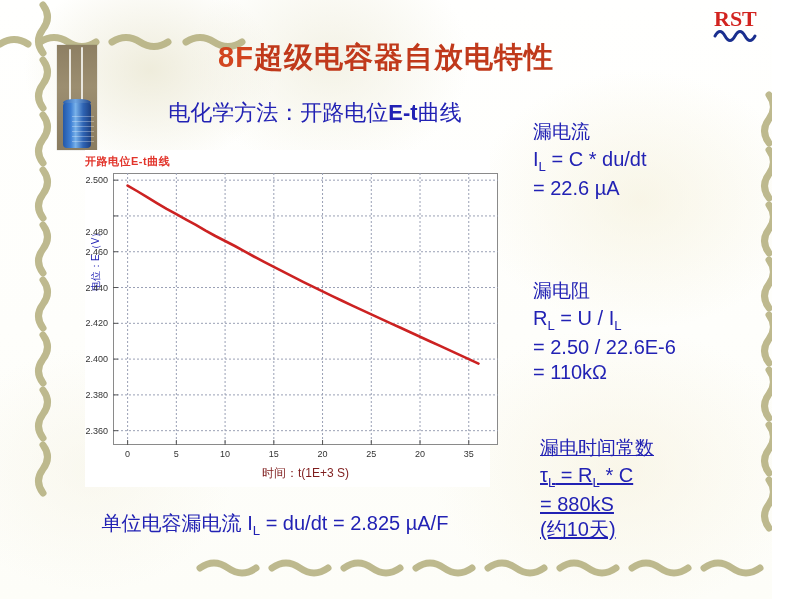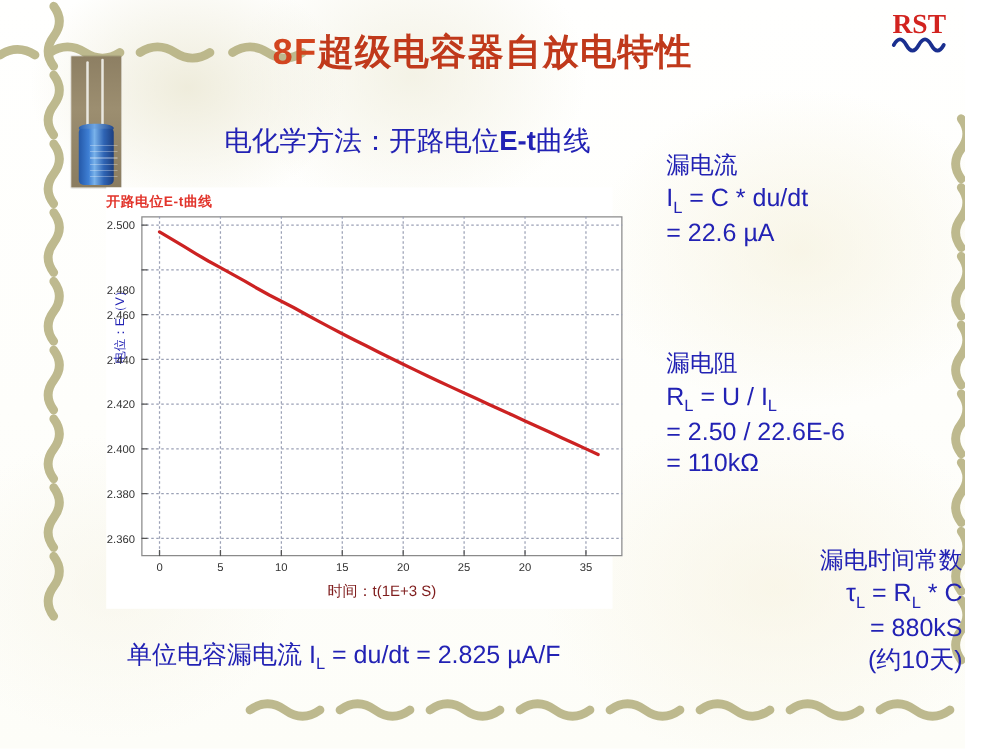--- a/index.html
+++ b/index.html
@@ -28,26 +28,26 @@
   .cap-lead{position:absolute;width:2px;background:#e9e7df;border-radius:1px;}
   .cap-body{
     position:absolute;left:6px;bottom:2px;width:28px;height:45px;border-radius:3px 3px 4px 4px;
     background:linear-gradient(90deg,#2458a8 0%,#3e7fd4 28%,#79b2ea 45%,#2f64b4 72%,#1c3f80 100%);
   }
   .cap-top{position:absolute;left:6px;bottom:44px;width:28px;height:7px;border-radius:50%/60%;
     background:linear-gradient(90deg,#2a5fae,#6ea5e2 45%,#22488d);}
   .cap-txt{position:absolute;left:9px;bottom:6px;width:22px;height:30px;opacity:.55;
     background:repeating-linear-gradient(0deg,rgba(255,255,255,.55) 0 1px,rgba(255,255,255,0) 1px 5px);}
   h1.title{
-    position:absolute;left:0;right:0;top:22px;margin:0;text-align:center;
+    position:absolute;left:0;right:0;top:22px;margin:16px;text-align:center;
     font-size:29px;font-weight:700;color:#c0391b;letter-spacing:1px;
   }
   h1.title .lat{color:#d2451f;}
   .subtitle{
-    position:absolute;left:116px;top:98px;width:420px;text-align:center;
+    position:absolute;left:105px;top:98px;width:420px;text-align:center;
     font-size:22px;color:#2222b4;font-weight:400;
   }
   .subtitle b{font-weight:700;font-family:"Liberation Sans",sans-serif;}
   
   .chart-panel{
     position:absolute;left:85px;top:150px;width:405px;height:337px;background:#ffffff;
   }
   .chart-title{
     position:absolute;left:0;right:0;top:4px;text-align:left;
     font-size:11px;font-weight:700;color:#e2342b;letter-spacing:.5px;
@@ -70,21 +70,21 @@
   .xtick{position:absolute;top:100%;margin-top:4px;font-size:9px;color:#333;
     transform:translateX(-50%);}
   .bottom-line{
     position:absolute;left:40px;top:510px;width:470px;text-align:center;
     font-size:20px;color:#2222b4;
   }
   .rblock{position:absolute;color:#2222b4;margin-top:23px;}
   .rblock .head{font-size:19px;margin-bottom:2px;}
   .rblock .eq{font-size:20px;line-height:1.28;white-space:nowrap;}
   sub{font-size:.66em;}
-  .tc{text-align:right;}
+  .tc{text-align:left;text-decoration:underline;}
 </style>
 </head>
 <body>
 
 <div id="slide">
 
   <svg class="deco" width="800" height="599" viewBox="0 0 800 599" style="left:0;top:0;">
     <g stroke="#b3ae7c" fill="none" stroke-width="7" stroke-linecap="round" opacity=".85">
       <path d="M40 42 q14 -9 28 0 q14 9 28 0"></path>
       <path d="M112 42 q14 -9 28 0 q14 9 28 0"></path>

